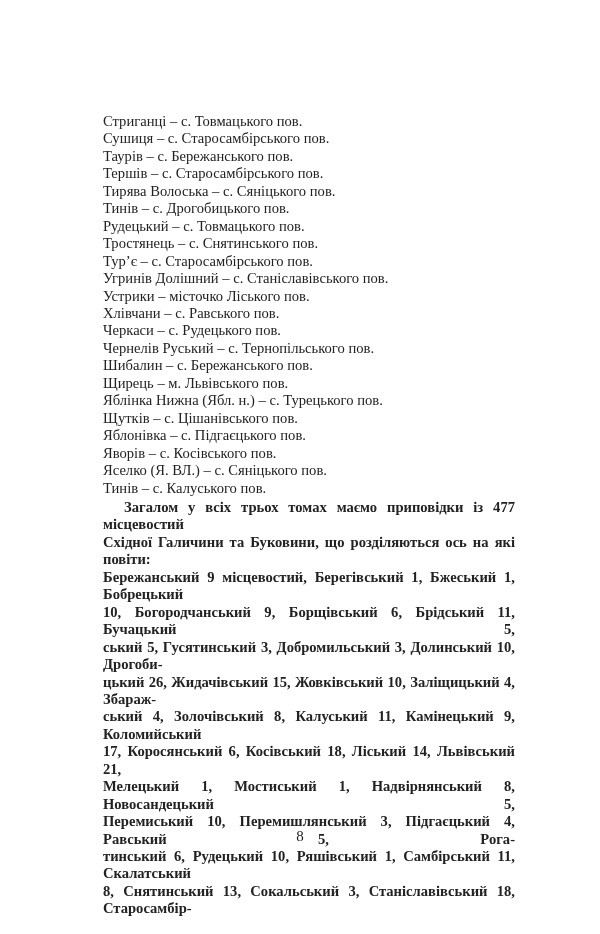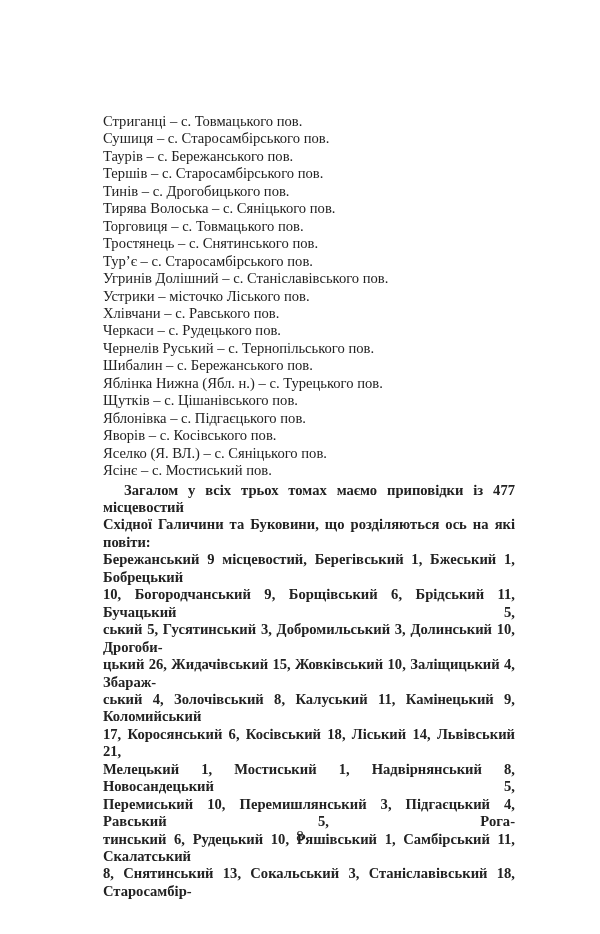--- a/index.html
+++ b/index.html
@@ -29,37 +29,38 @@
 </style>
 </head>
 <body>
 
 <div class="page">
   <div id="list">
       <div class="list-line">Стриганці – с. Товмацького пов.</div>
       <div class="list-line">Сушиця – с. Старосамбірського пов.</div>
       <div class="list-line">Таурів – с. Бережанського пов.</div>
       <div class="list-line">Тершів – с. Старосамбірського пов.</div>
+      <div class="list-line">Тирява Волоська – с. Сяніцького пов.</div>
       <div class="list-line">Тинів – с. Дрогобицького пов.</div>
-      <div class="list-line">Тирява Волоська – с. Сяніцького пов.</div>
-      <div class="list-line">Торговиця – с. Товмацького пов.</div>
+      <div class="list-line">Рудецький – с. Товмацького пов.</div>
       <div class="list-line">Тростянець – с. Снятинського пов.</div>
       <div class="list-line">Тур’є – с. Старосамбірського пов.</div>
       <div class="list-line">Угринів Долішний – с. Станіславівського пов.</div>
       <div class="list-line">Устрики – місточко Ліського пов.</div>
       <div class="list-line">Хлівчани – с. Равського пов.</div>
       <div class="list-line">Черкаси – с. Рудецького пов.</div>
       <div class="list-line">Чернелів Руський – с. Тернопільського пов.</div>
       <div class="list-line">Шибалин – с. Бережанського пов.</div>
+      <div class="list-line">Щирець – м. Львівського пов.</div>
       <div class="list-line">Яблінка Нижна (Ябл. н.) – с. Турецького пов.</div>
       <div class="list-line">Щутків – с. Цішанівського пов.</div>
       <div class="list-line">Яблонівка – с. Підгаєцького пов.</div>
       <div class="list-line">Яворів – с. Косівського пов.</div>
       <div class="list-line">Яселко (Я. ВЛ.) – с. Сяніцького пов.</div>
-      <div class="list-line">Ясінє – с. Мостиський пов.</div>
+      <div class="list-line">Тинів – с. Калуського пов.</div>
     </div>
   <div class="para" id="para">
       <span class="ln first">Загалом у всіх трьох томах маємо приповідки із 477 місцевостий</span>
       <span class="ln">Східної Галичини та Буковини, що розділяються ось на які повіти:</span>
       <span class="ln">Бережанський 9 місцевостий, Берегівський 1, Бжеський 1, Бобрецький</span>
       <span class="ln">10, Богородчанський 9, Борщівський 6, Брідський 11, Бучацький 5,</span>
       <span class="ln">ський 5, Гусятинський 3, Добромильський 3, Долинський 10, Дрогоби-</span>
       <span class="ln">цький 26, Жидачівський 15, Жовківський 10, Заліщицький 4, Збараж-</span>
       <span class="ln">ський 4, Золочівський 8, Калуський 11, Камінецький 9, Коломийський</span>
       <span class="ln">17, Коросянський 6, Косівський 18, Ліський 14, Львівський 21,</span>

